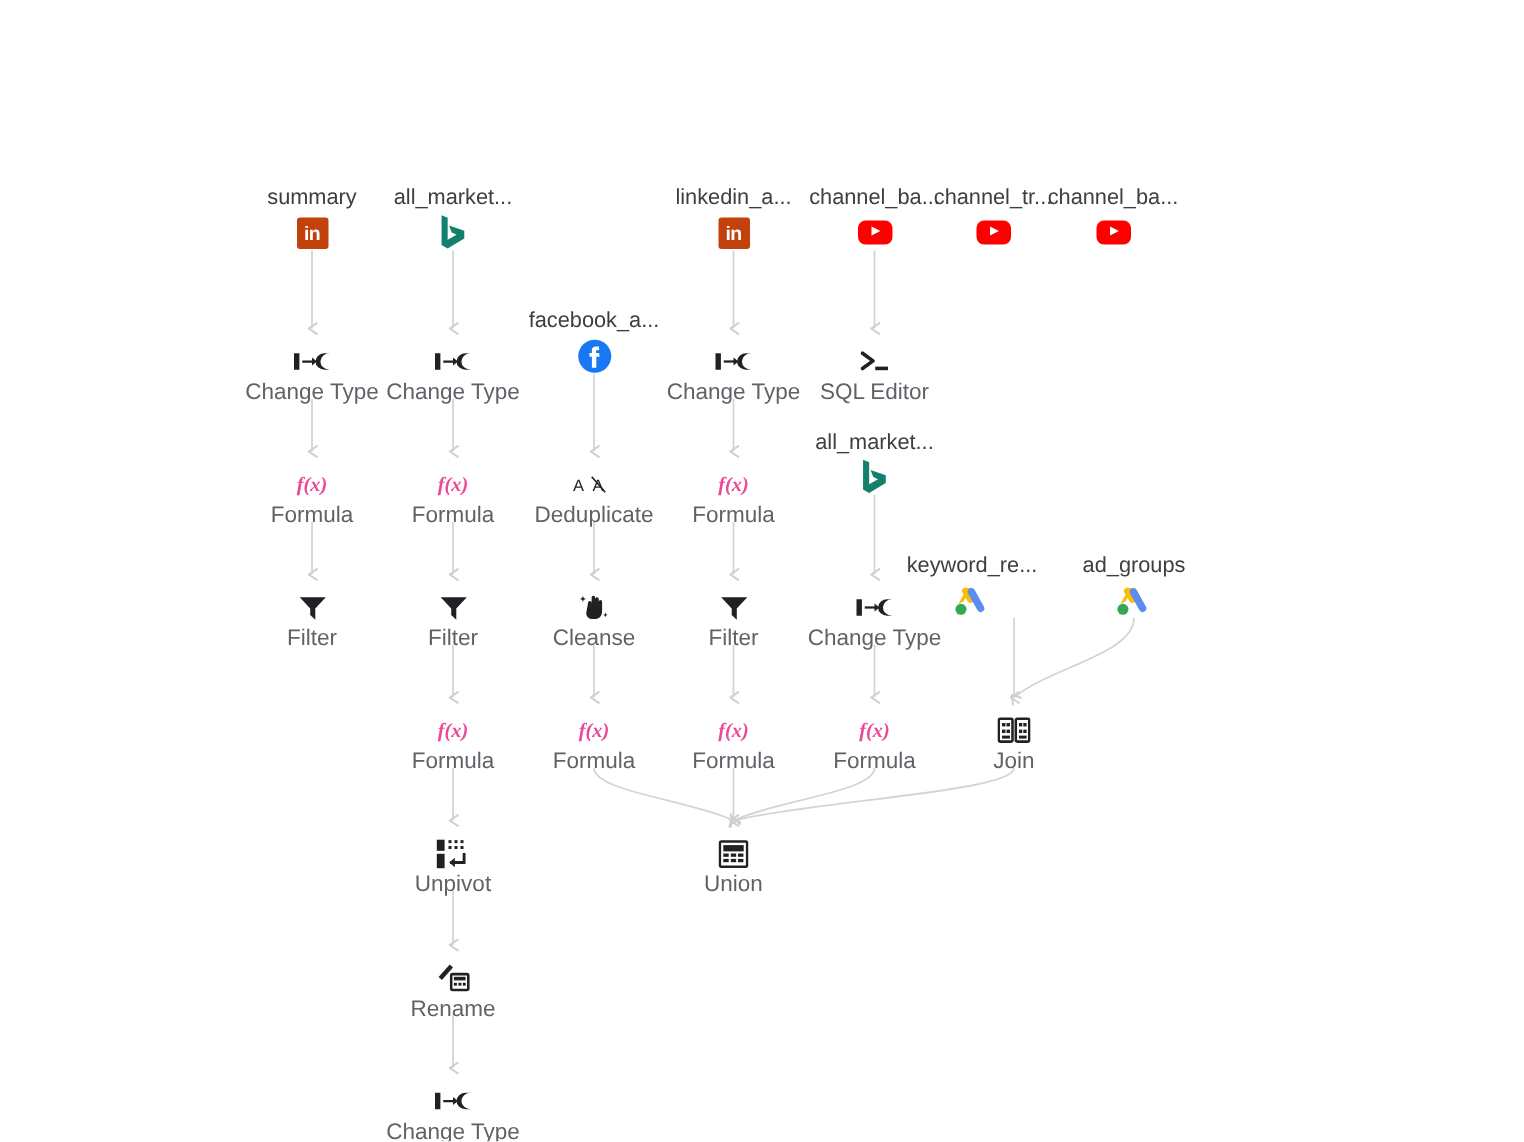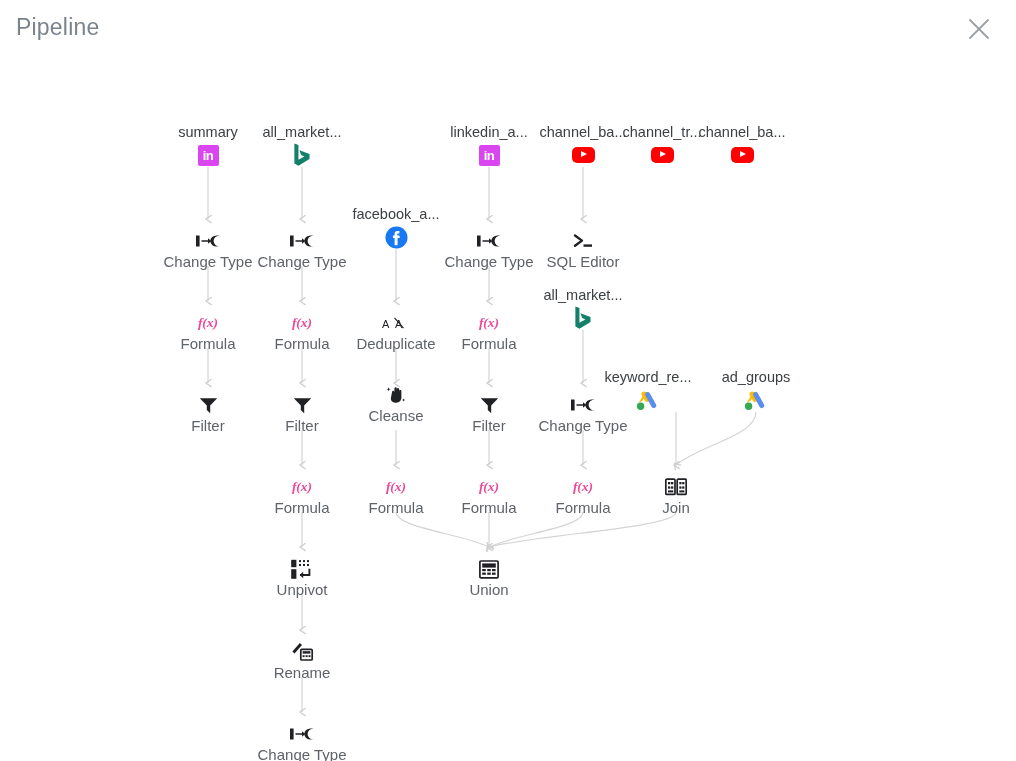--- a/index.html
+++ b/index.html
@@ -92,21 +92,21 @@
   .node.source .node-title { margin-bottom: 2px; }
 
   
   .node.transform { width: 130px; margin-left: -65px; }
 
   
   .ico { display: block; }
 
   .ico-linkedin {
     width: 21px; height: 21px;
-    background: #d946ef;
+    background: #c2410c;
     border-radius: 2px;
     color: #ffffff;
     font-size: 13px;
     font-weight: bold;
     font-family: "Liberation Sans", sans-serif;
     line-height: 21px;
     text-align: center;
     letter-spacing: -0.5px;
   }
 
@@ -131,29 +131,20 @@
     font-style: italic;
     color: #ec4899;
     font-family: "Liberation Serif", serif;
   }
 </style>
 </head>
 <body>
 
 <div id="app">
 
-  <div id="header">
-    <div id="page-title">Pipeline</div>
-    <div id="close-button">
-      <svg width="26" height="26" viewBox="0 0 26 26" aria-hidden="true">
-        <line x1="4" y1="4" x2="22" y2="22" stroke="#9aa0a6" stroke-width="1.8" stroke-linecap="round"></line>
-        <line x1="22" y1="4" x2="4" y2="22" stroke="#9aa0a6" stroke-width="1.8" stroke-linecap="round"></line>
-      </svg>
-    </div>
-  </div>
 
   <div id="canvas">
     <svg id="edges" viewBox="0 0 1016 703" preserveAspectRatio="none">
       <defs>
         <marker id="arrow" markerWidth="9" markerHeight="9" refX="4.2" refY="4" orient="auto" markerUnits="userSpaceOnUse">
           <path d="M0.6,0.8 L4.2,6.2 L7.8,0.8" fill="none" stroke="#cfcfcf" stroke-width="1.3" stroke-linecap="round" stroke-linejoin="round"></path>
         </marker>
       </defs>
       <g id="edge-group" fill="none" stroke="#d4d4d4" stroke-width="1.2">
           <path d="M208,109 L208,161" marker-end="url(#arrow)"></path>
@@ -342,21 +333,21 @@
           <div class="node-label">Filter</div>
         </div>
         <div class="node transform" style="left: 302px; top: 334px;">
           <div class="glyph">
             <svg class="ico" width="19" height="17" viewBox="0 0 19 17">
               <path d="M0.8 1.2 L18.2 1.2 L11.2 8.6 L11.2 16.2 L7.8 13.0 L7.8 8.6 Z" fill="#202124"></path>
             </svg>
           </div>
           <div class="node-label">Filter</div>
         </div>
-        <div class="node transform" style="left: 396px; top: 324px;">
+        <div class="node transform" style="left: 396px; top: 334px;">
           <div class="glyph">
             <svg class="ico" width="22" height="20" viewBox="0 0 22 20">
               <path d="M7.0 7.2 c0-0.9 0.5-1.5 1.2-1.5 s1.2 0.6 1.2 1.5 l0 -3.5 c0-0.9 0.5-1.5 1.2-1.5 s1.2 0.6 1.2 1.5 l0 3.3 l0 -2.4 c0-0.9 0.5-1.5 1.2-1.5 s1.2 0.6 1.2 1.5 l0 3.1 l0 -1.4 c0-0.8 0.5-1.3 1.1-1.3 s1.1 0.5 1.1 1.3 l0 6.3 c0 3.0 -2.1 5.1 -5.1 5.1 l-1.1 0 c-2.5 0 -4.4 -1.6 -4.4 -4.1 Z" fill="#202124"></path>
               <path d="M3.6 2.2 l0.55 1.5 l1.5 0.55 l-1.5 0.55 l-0.55 1.5 l-0.55 -1.5 l-1.5 -0.55 l1.5 -0.55 Z" fill="#202124"></path>
               <path d="M18.6 13.4 l0.42 1.15 l1.15 0.42 l-1.15 0.42 l-0.42 1.15 l-0.42 -1.15 l-1.15 -0.42 l1.15 -0.42 Z" fill="#202124"></path>
             </svg>
           </div>
           <div class="node-label">Cleanse</div>
         </div>
         <div class="node transform" style="left: 489px; top: 334px;">

